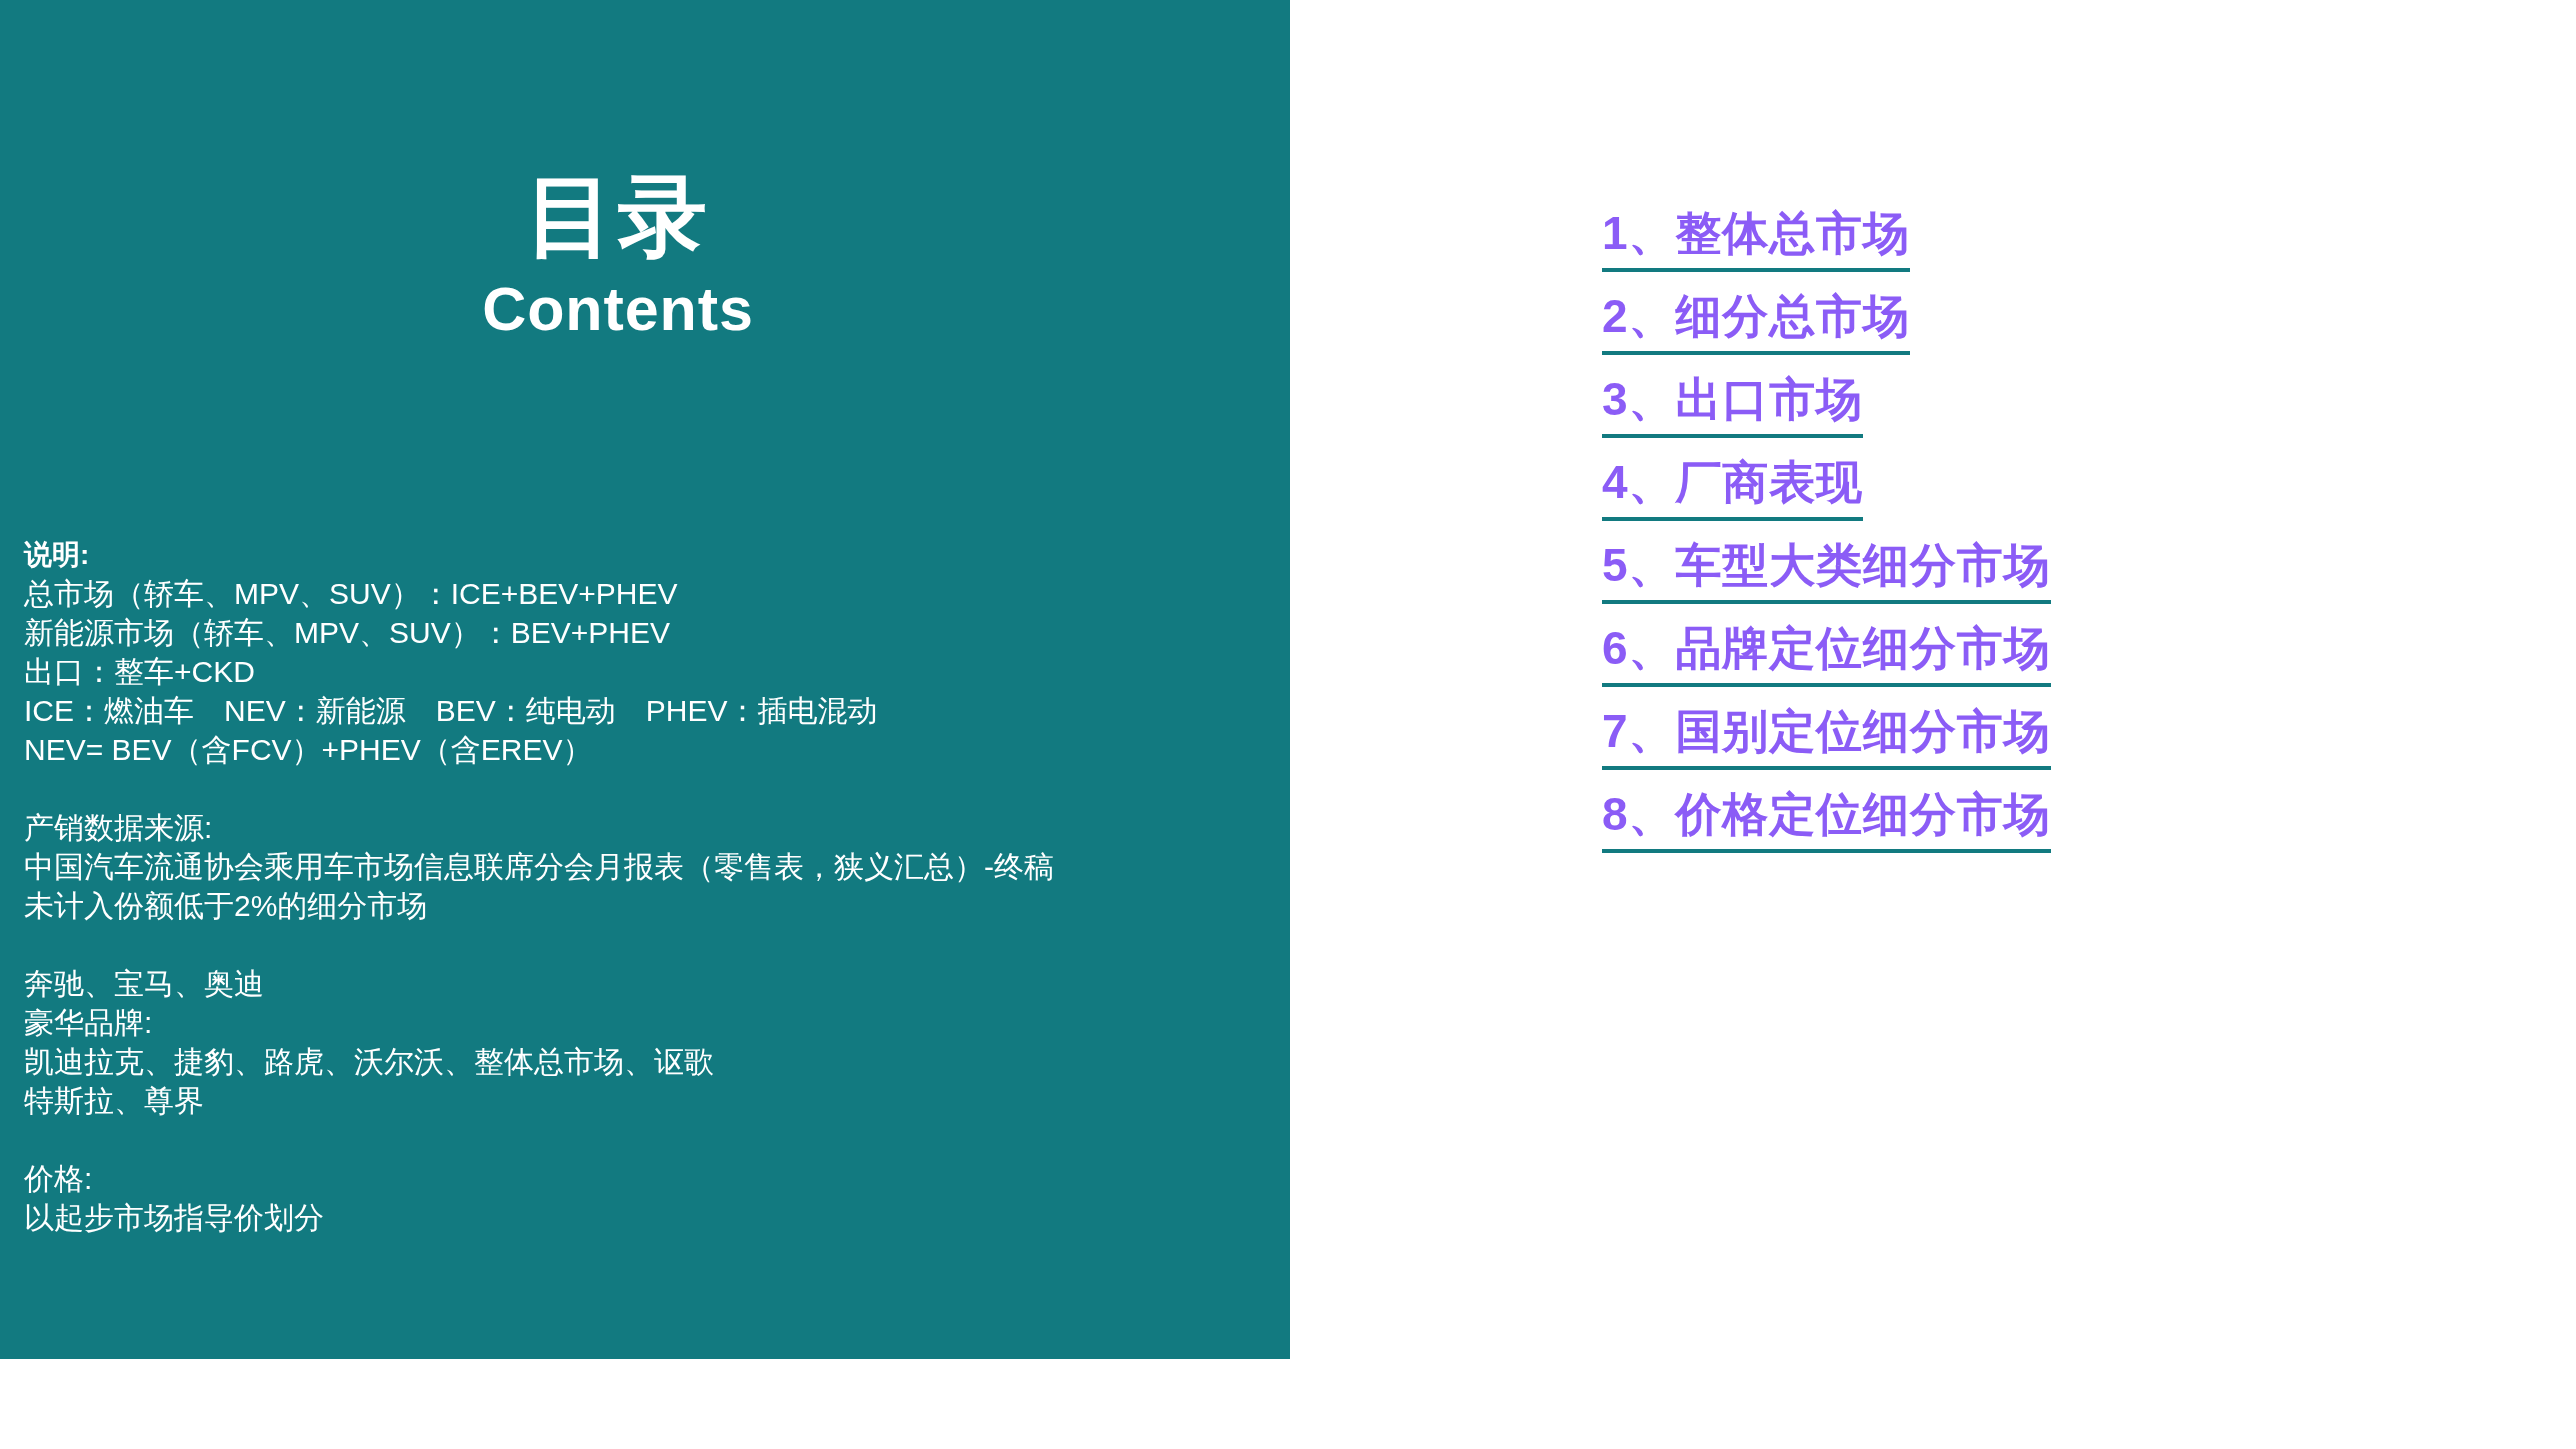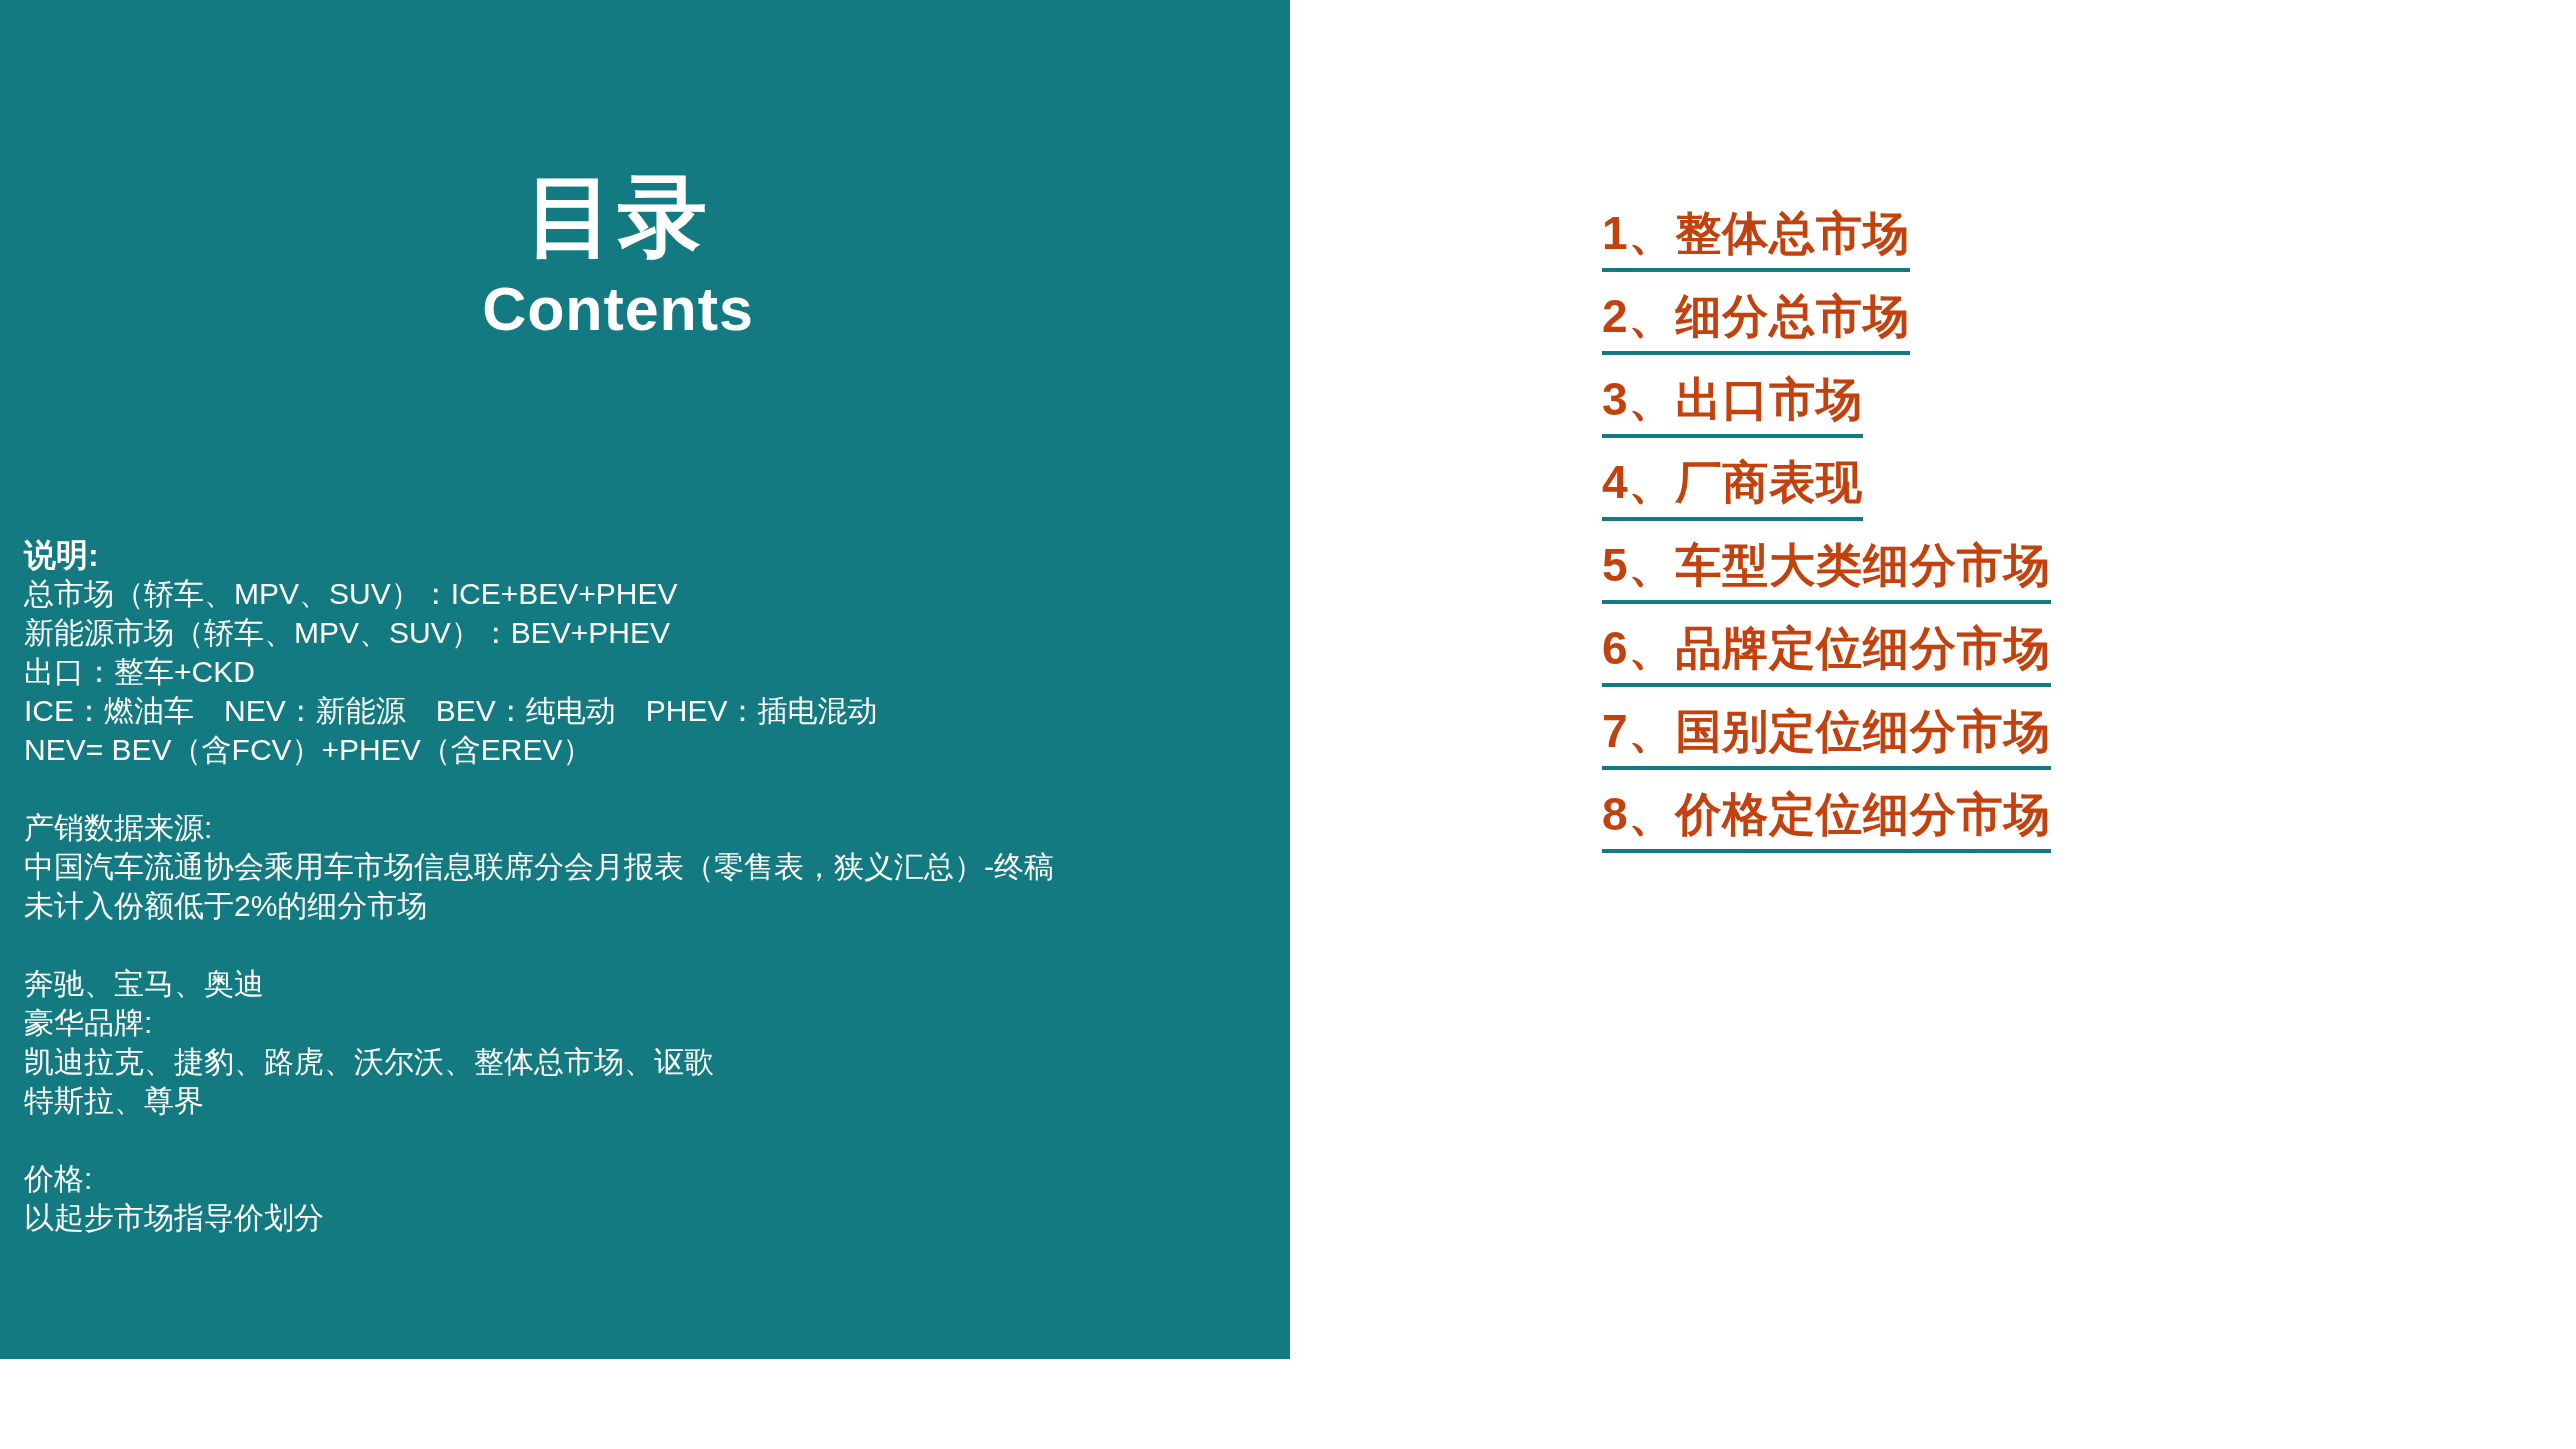--- a/index.html
+++ b/index.html
@@ -52,21 +52,21 @@
 
   
   #notes {
     position: absolute;
     left: 24px;
     top: 536px;
     width: 1245px;
     color: #ffffff;
   }
   .note-heading {
-    font-size: 32px;
+    font-size: 28px;
     font-weight: bold;
     line-height: 38px;
     white-space: nowrap;
   }
   .note-group {
   }
   .note-line {
     font-size: 30px;
     font-weight: normal;
     line-height: 39px;
@@ -80,21 +80,21 @@
   #toc {
     position: absolute;
     left: 1602px;
     top: 201px;
     width: 945px;
   }
   .toc-item {
     display: block;
     font-size: 46px;
     font-weight: bold;
-    color: #c2410c;
+    color: #8b5cf6;
     height: 83px;
     line-height: 64px;
     white-space: nowrap;
     text-decoration: none;
     cursor: pointer;
   }
   .toc-item .toc-text {
     display: inline-block;
     border-bottom: 4.3px solid #127A80;
     padding-bottom: 3.4px;

